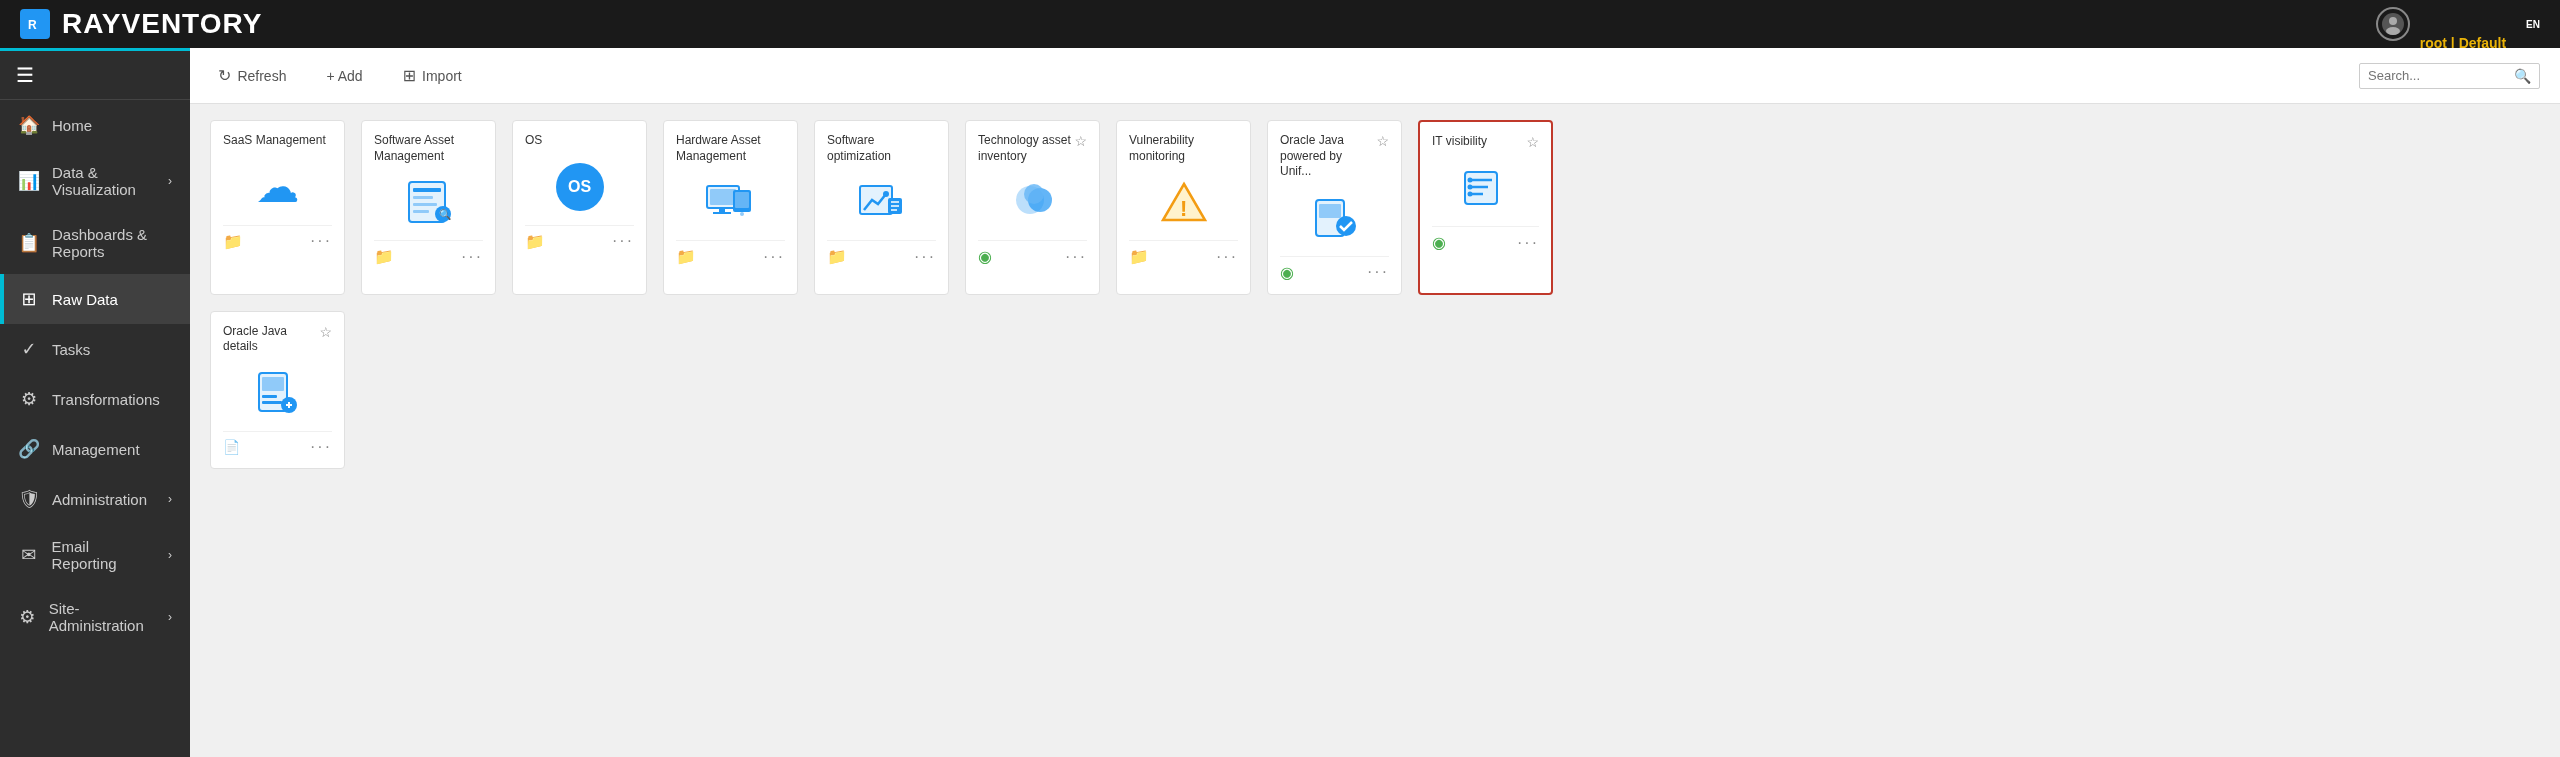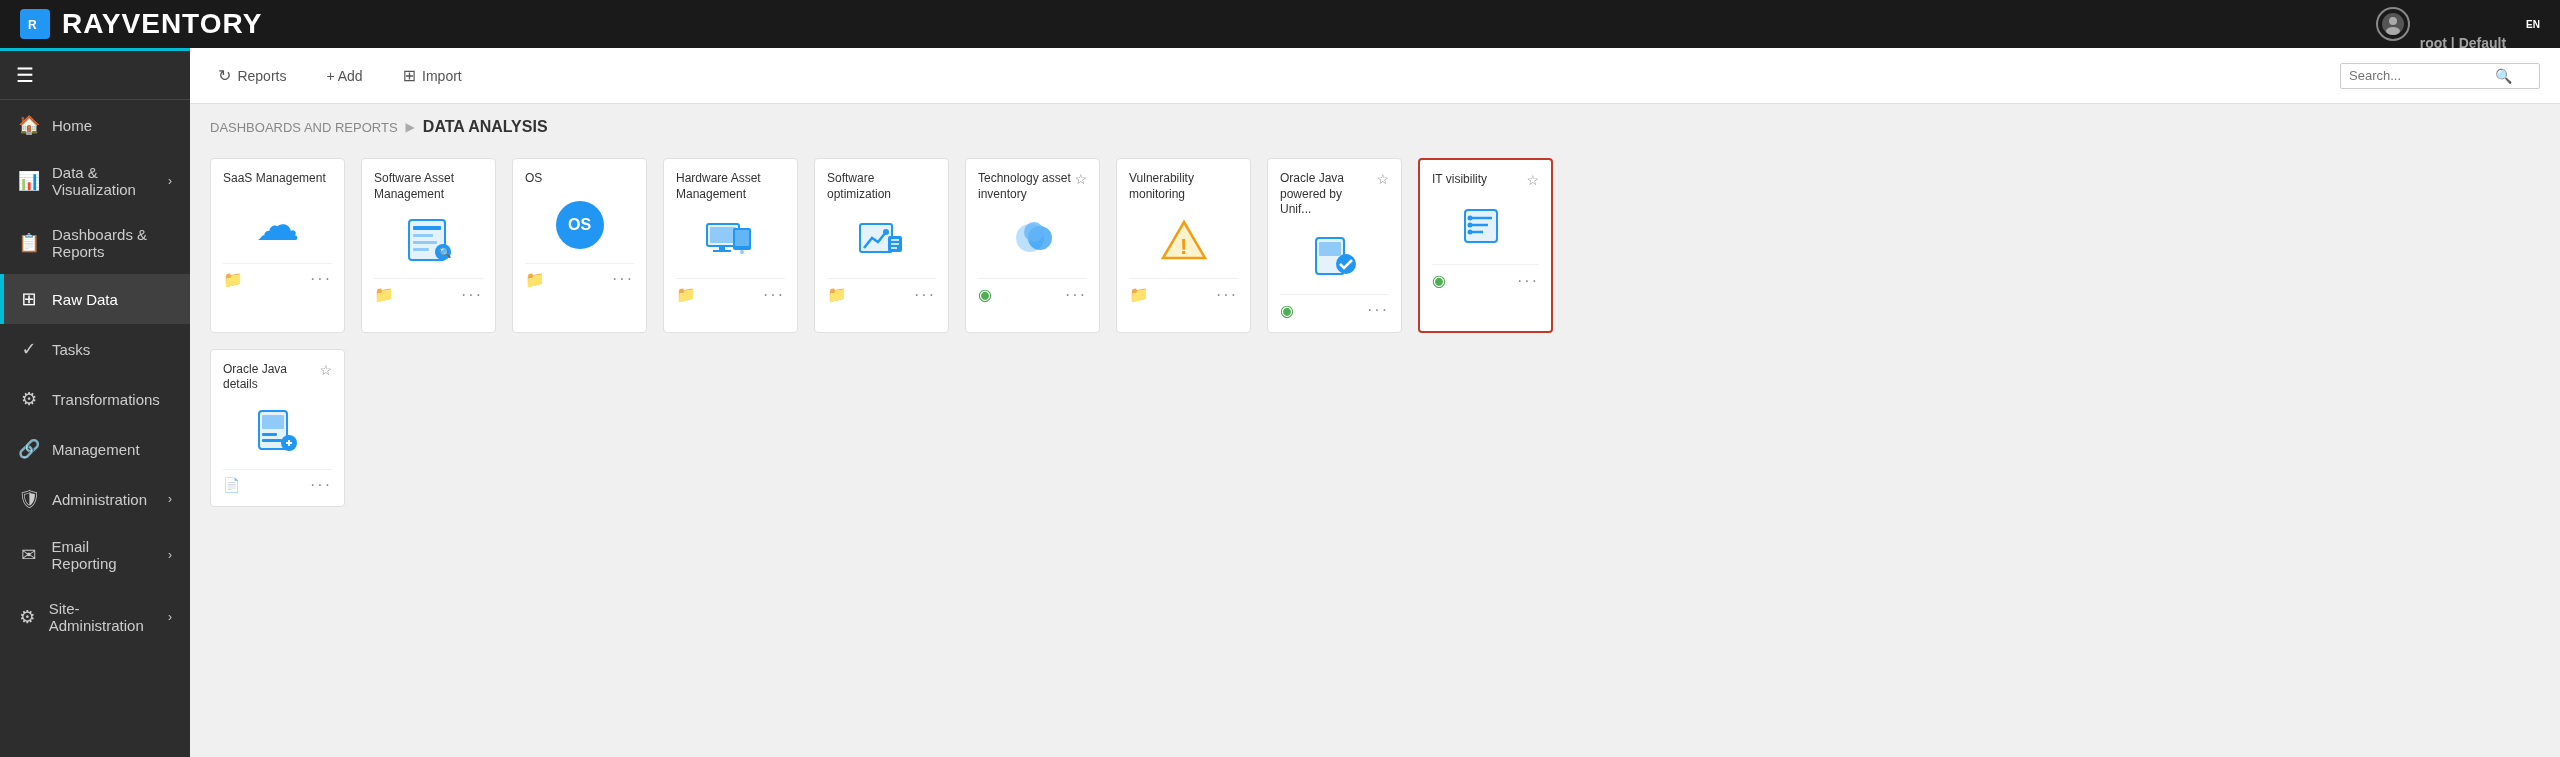--- a/index.html
+++ b/index.html
@@ -15,21 +15,21 @@
       padding: 0 20px;
       flex-shrink: 0;
     }
     .topbar-left { display: flex; align-items: center; gap: 12px; }
     .logo-icon { width: 30px; height: 30px; background: #2196F3; border-radius: 4px; display: flex; align-items: center; justify-content: center; }
     .logo-text { color: white; font-size: 28px; font-weight: 700; letter-spacing: 1px; }
     .topbar-right { display: flex; align-items: center; gap: 20px; }
     .user-info { display: flex; align-items: center; gap: 10px; color: white; }
     .user-avatar { width: 34px; height: 34px; border-radius: 50%; border: 2px solid #888; display: flex; align-items: center; justify-content: center; color: white; font-size: 16px; }
     .user-details { display: flex; flex-direction: column; }
-    .user-name { font-size: 14px; color: #a3a3a3; font-weight: 600; margin-top: 48px; }
+    .user-name { font-size: 14px; color: #eab308; font-weight: 600; margin-top: 48px; }
     .user-role { font-size: 10px; color: #aaa; }
     .lang-badge { color: white; font-size: 10px; font-weight: 600; }
 
     
     .main-layout { display: flex; flex: 1; overflow: hidden; }
 
     
     .sidebar {
       width: 190px;
       background: #2d2d2d;
@@ -80,21 +80,21 @@
     }
     .toolbar-btn .btn-icon { font-size: 16px; }
     .toolbar-spacer { flex: 1; }
     .search-box {
       display: flex;
       align-items: center;
       border: 1px solid #ccc;
       border-radius: 2px;
       padding: 4px 8px;
       background: white;
-      width: 200px;
+      width: 181px;
       gap: 6px;
     }
     .search-input {
       border: none;
       outline: none;
       font-size: 13px;
       color: #555;
       width: 140px;
       background: transparent;
     }
@@ -246,41 +246,36 @@
       <span>Site-Administration</span>
       <span class="chevron">›</span>
     </div>
   </div>
 
   <div class="content-area">
 
     <div class="toolbar">
       <div class="toolbar-btn">
         <span class="btn-icon">↻</span>
-        <span>Reports</span>
+        <span>Refresh</span>
       </div>
       <div class="toolbar-btn">
         <span>+ Add</span>
       </div>
       <div class="toolbar-btn">
         <span class="btn-icon">⊞</span>
         <span>Import</span>
       </div>
       <div class="toolbar-spacer"></div>
       <div class="search-box">
         <input class="search-input" type="text" placeholder="Search..." style="">
         <span class="search-icon-sm">🔍</span>
       </div>
     </div>
 
-    <div class="breadcrumb">
-      <span>DASHBOARDS AND REPORTS</span>
-      <span class="breadcrumb-sep">▶</span>
-      <span class="breadcrumb-current">DATA ANALYSIS</span>
-    </div>
 
     <div class="cards-container">
       <div class="cards-grid">
 
         <div class="card">
           <div class="card-header">
             <span class="card-title">SaaS Management</span>
           </div>
           <div class="card-body">
             <span class="card-icon icon-cloud">☁</span>

